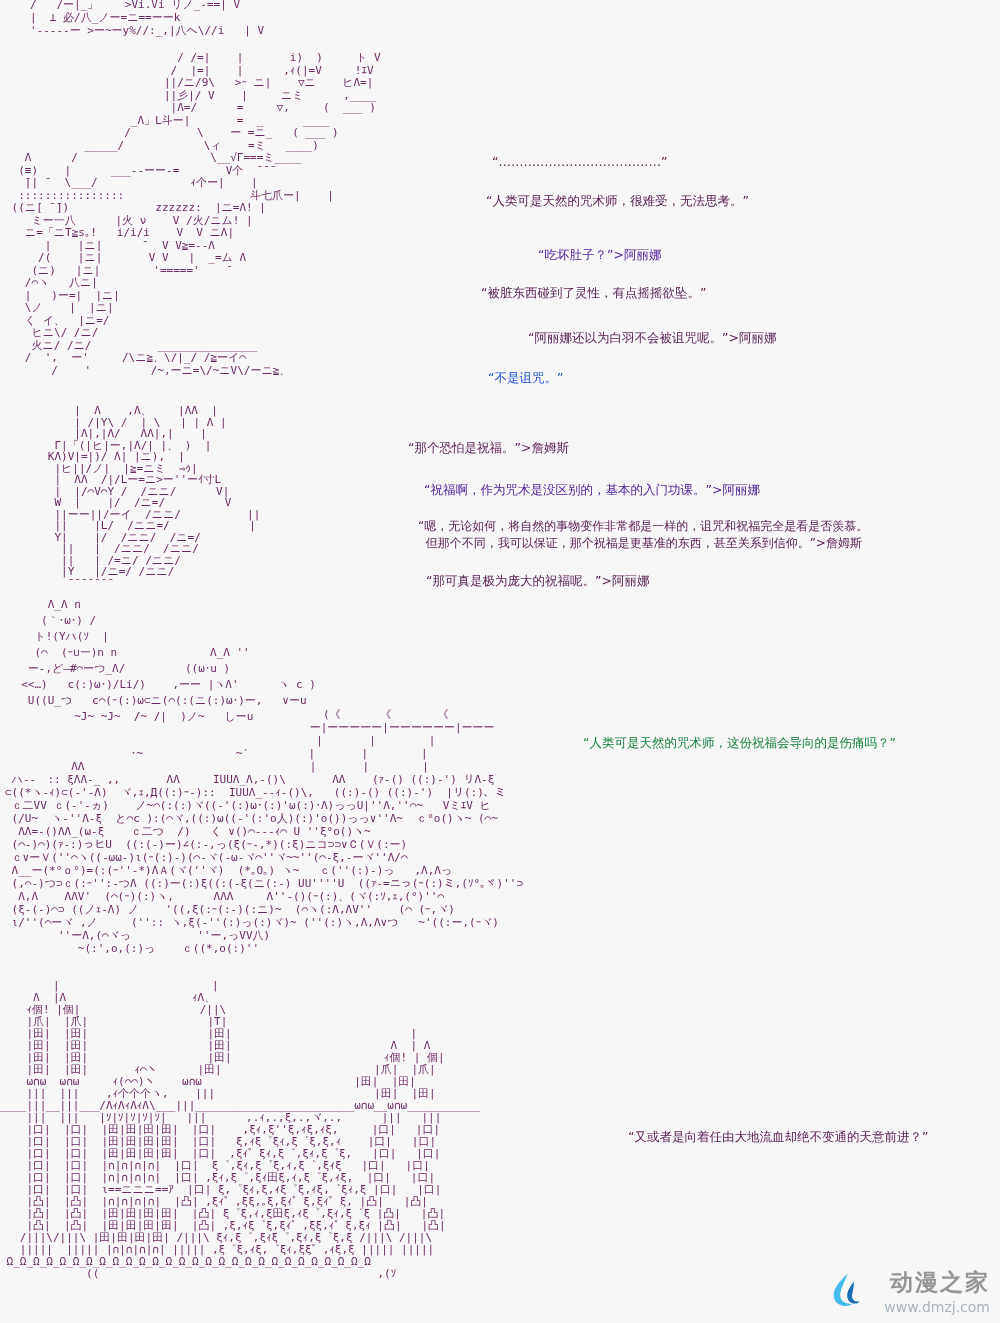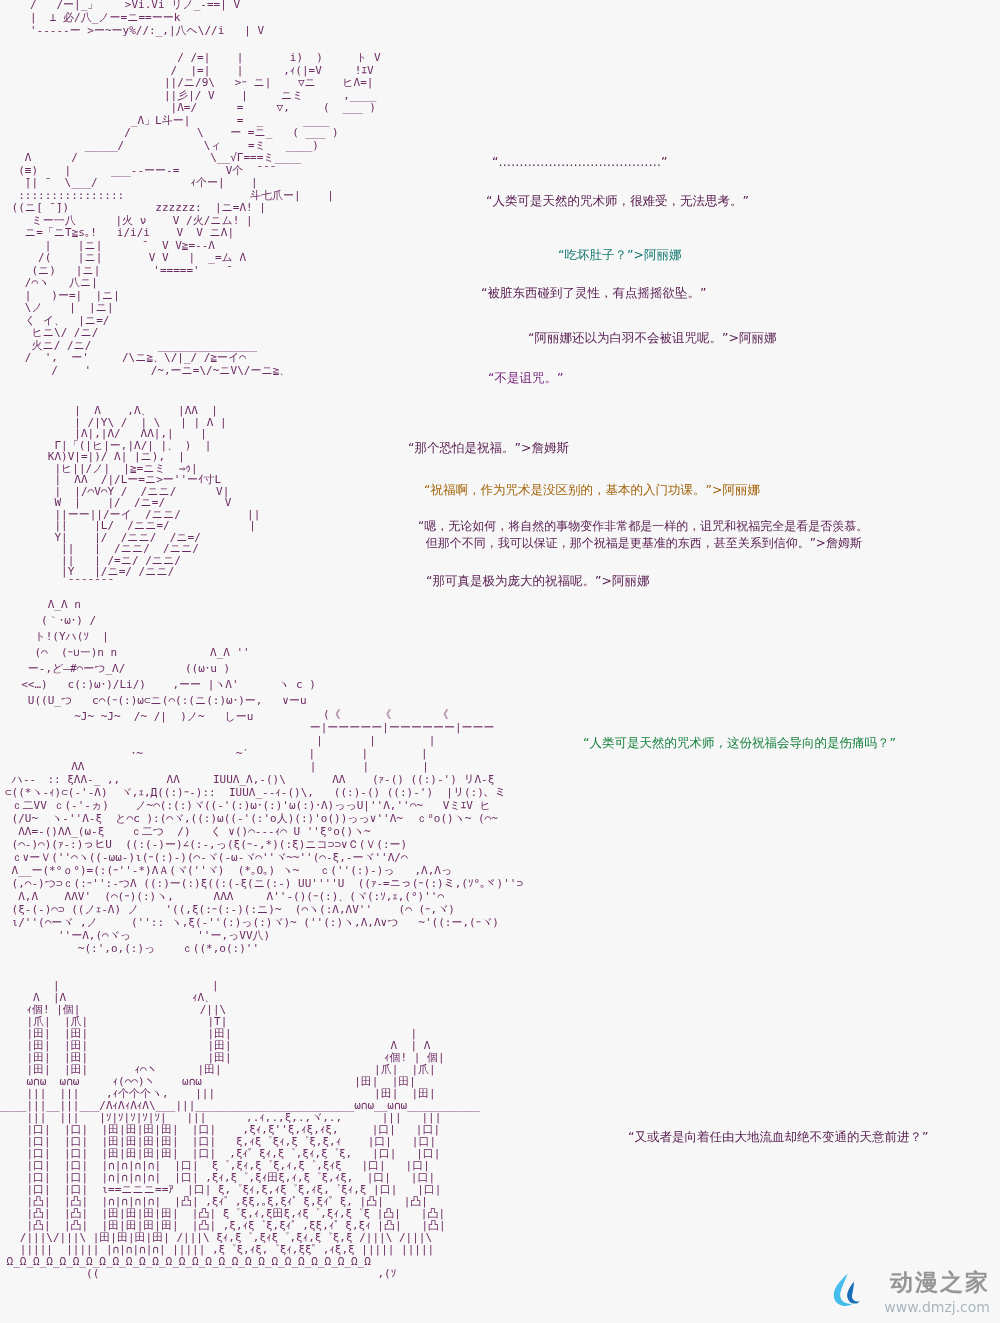--- a/index.html
+++ b/index.html
@@ -148,26 +148,26 @@
     |凸|  |凸|  |田|田|田|田|  |凸| ξ゜ξ,ｨ,ξ田ξ,ｨξ゜,ξｨ,ξ゜ξ |凸|   |凸|
     |凸|  |凸|  |田|田|田|田|  |凸| ,ξ,ｨξ゜ξ,ξｨ゜,ξξ,ｨ゜ξ,ξｨ |凸|   |凸|
    /|||\/|||\ |田|田|田|田| /|||\ ξｨ,ξ゜,ξｨξ゜,ξｨ,ξ゜ξ,ξ /|||\ /|||\
    |||||  ||||| |∩|∩|∩|∩| ||||| ,ξ゜ξ,ｨξ,゜ξｨ,ξξ゜,ｨξ,ξ ||||| |||||
  Ω_Ω_Ω_Ω_Ω_Ω_Ω_Ω_Ω_Ω_Ω_Ω_Ω_Ω_Ω_Ω_Ω_Ω_Ω_Ω_Ω_Ω_Ω_Ω_Ω_Ω_Ω_Ω
              ((                                          ,(ｿ</pre>
     </div>
   <div>
       <div class="dialog" style="left: 492px; top: 153px; color: rgb(90, 33, 83);">“…………………………………”</div>
       <div class="dialog" style="left: 486px; top: 192px; color: rgb(90, 33, 83);">“人类可是天然的咒术师，很难受，无法思考。”</div>
-      <div class="dialog" style="left: 538px; top: 246px; color: #0f766e; margin-left: 20px;">“吃坏肚子？”&gt;阿丽娜</div>
+      <div class="dialog" style="left: 538px; top: 246px; color: #4c1d95;">“吃坏肚子？”&gt;阿丽娜</div>
       <div class="dialog" style="left: 481px; top: 284px; color: rgb(90, 33, 83);">“被脏东西碰到了灵性，有点摇摇欲坠。”</div>
       <div class="dialog" style="left: 528px; top: 329px; color: rgb(90, 33, 83);">“阿丽娜还以为白羽不会被诅咒呢。”&gt;阿丽娜</div>
-      <div class="dialog" style="left: 488px; top: 369px; color: #701a75;">“不是诅咒。”</div>
+      <div class="dialog" style="left: 488px; top: 369px; color: #1d4ed8;">“不是诅咒。”</div>
       <div class="dialog" style="left: 408px; top: 439px; color: rgb(90, 33, 83);">“那个恐怕是祝福。”&gt;詹姆斯</div>
-      <div class="dialog" style="left: 424px; top: 481px; color: #a16207; text-align: center;">“祝福啊，作为咒术是没区别的，基本的入门功课。”&gt;阿丽娜</div>
+      <div class="dialog" style="left: 424px; top: 481px; color: #4c1d95; text-align: center;">“祝福啊，作为咒术是没区别的，基本的入门功课。”&gt;阿丽娜</div>
       <div class="dialog" style="left: 418px; top: 518px; font-size: 12px; color: rgb(90, 33, 83);">“嗯，无论如何，将自然的事物变作非常都是一样的，诅咒和祝福完全是看是否羡慕。
   但那个不同，我可以保证，那个祝福是更基准的东西，甚至关系到信仰。”&gt;詹姆斯</div>
       <div class="dialog" style="left: 426px; top: 572px; color: rgb(90, 33, 83);">“那可真是极为庞大的祝福呢。”&gt;阿丽娜</div>
       <div class="dialog" style="left: 583px; top: 734px; color: #15803d;">“人类可是天然的咒术师，这份祝福会导向的是伤痛吗？”</div>
       <div class="dialog" style="left: 628px; top: 1128px; color: rgb(90, 33, 83);">“又或者是向着任由大地流血却绝不变通的天意前进？”</div>
     </div>
 
   <div class="watermark">
     <svg class="wm-icon" viewBox="0 0 40 48" width="32" height="40" aria-hidden="true">
       <path d="M22,2 C10,14 3,22 5,32 C7,42 20,46 28,40 C18,41 11,35 13,26 C15,17 20,9 22,2 Z" fill="#45bdec"></path>

